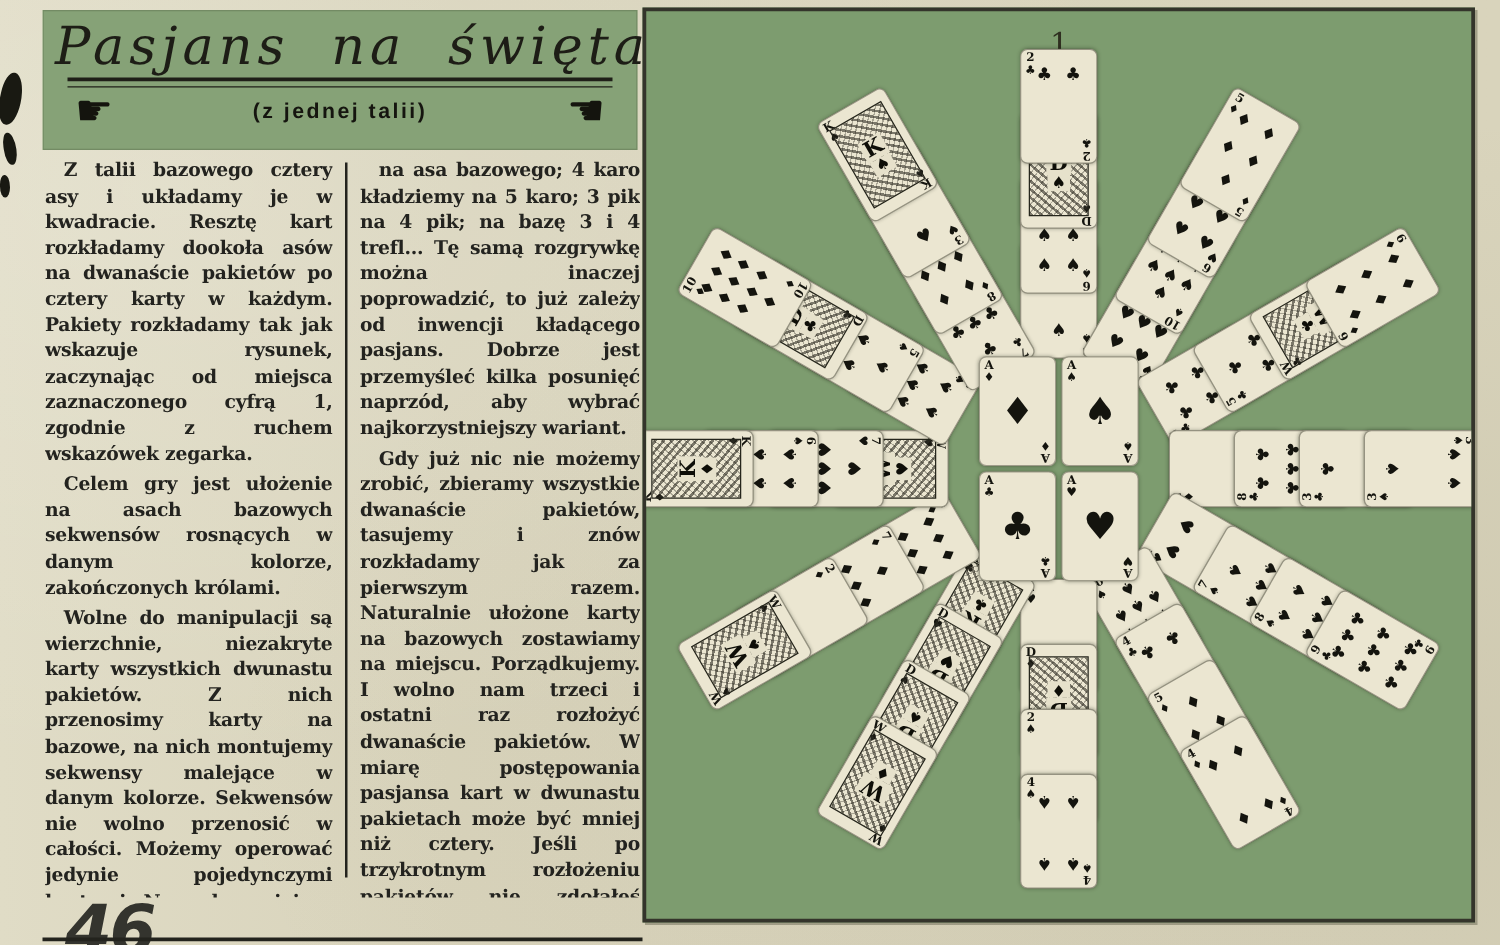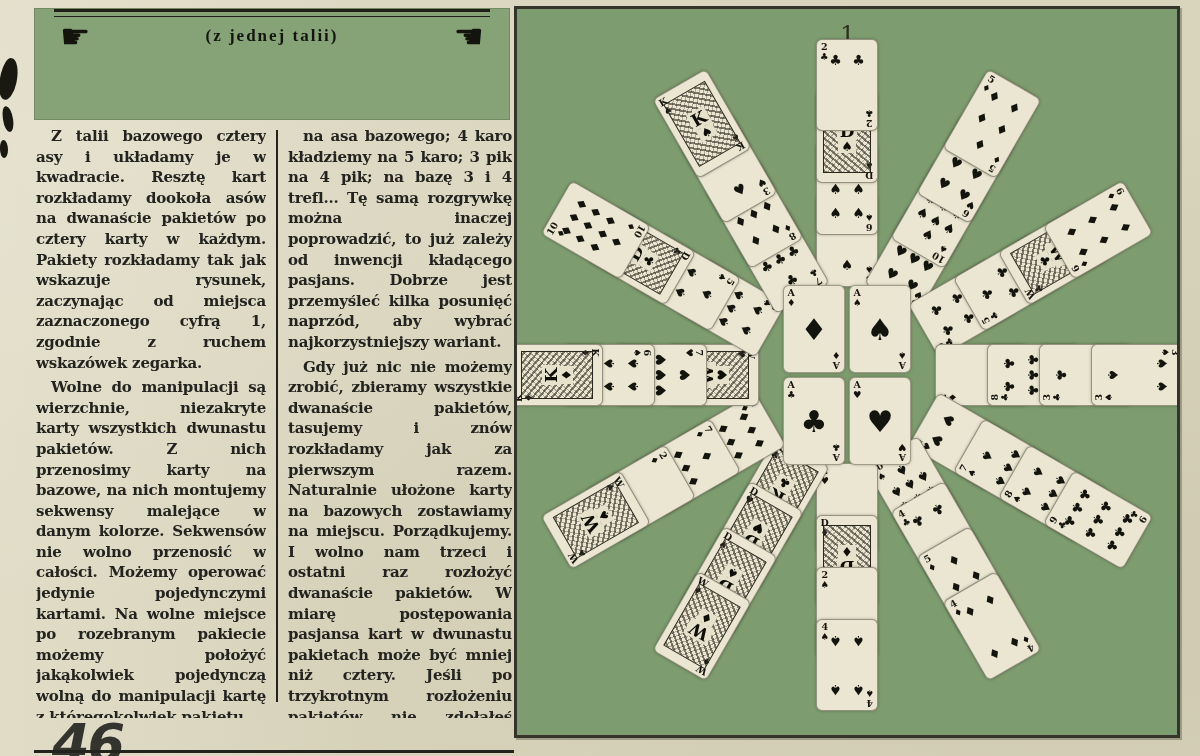--- a/index.html
+++ b/index.html
@@ -17,21 +17,21 @@
 
   
   .band{left:34px;top:8px;width:476px;height:112px;background:#86a277;
         box-shadow:inset 0 0 0 1px rgba(60,70,45,.25);}
   .band .title{margin:4px 10px 0;text-align:center;font-style:italic;font-weight:500;
         font-size:42px;letter-spacing:4px;word-spacing:16px;color:#1d1d16;
         font-family:"DejaVu Serif",serif;white-space:nowrap;}
   .band .rule{margin:1px 20px 0;height:4px;border-top:3px solid #1f1f18;border-bottom:1px solid #1f1f18;}
   .band .subrow{display:flex;align-items:center;justify-content:space-between;padding:4px 26px 0;}
   .hand{font-size:34px;line-height:30px;color:#14140e;}
-  .subtitle{font-family:Liberation Serif, serif;font-weight:700;font-size:17px;
+  .subtitle{font-family:Liberation Sans, sans-serif;font-weight:700;font-size:17px;
         letter-spacing:2px;color:#15150f;}
 
   
   .col{top:126px;height:592px;overflow:hidden;text-align:justify;
        font-size:15px;line-height:20.6px;font-weight:700;letter-spacing:-0.2px;}
   .col1{left:36px;width:230px;}
   .col2{left:288px;width:224px;}
   .col p{margin:0 0 4px;text-indent:15px;}
   .divider{left:276px;top:130px;width:2px;height:572px;background:#23231d;}
 
@@ -76,30 +76,32 @@
   .bottom-rule{left:34px;top:750px;width:480px;height:3px;background:#23231d;}
   .smudge{background:#191912;border-radius:46% 60% 50% 55%;}
   .s1{left:0;top:58px;width:17px;height:42px;transform:rotate(12deg);}
   .s2{left:3px;top:106px;width:10px;height:26px;transform:rotate(-8deg);}
   .s3{left:0;top:140px;width:8px;height:18px;}
 </style>
 </head>
 <body>
 
 <div class="abs band">
+  <div class="title">Pasjans na święta</div>
   <div class="rule"></div>
   <div class="subrow">
     <span class="hand">☛</span>
     <span class="subtitle">(z jednej talii)</span>
     <span class="hand">☚</span>
   </div>
 </div>
 
 <div class="abs col col1">
     <p>Z talii bazowego cztery asy i układamy je w kwadracie. Resztę kart rozkładamy dookoła asów na dwanaście pakietów po cztery karty w każdym. Pakiety rozkładamy tak jak wskazuje rysunek, zaczynając od miejsca zaznaczonego cyfrą 1, zgodnie z ruchem wskazówek zegarka.</p>
+    <p>Celem gry jest ułożenie na asach bazowych sekwensów rosnących w danym kolorze, zakończonych królami.</p>
     <p>Wolne do manipulacji są wierzchnie, niezakryte karty wszystkich dwunastu pakietów. Z nich przenosimy karty na bazowe, na nich montujemy sekwensy malejące w danym kolorze. Sekwensów nie wolno przenosić w całości. Możemy operować jedynie pojedynczymi kartami. Na wolne miejsce po rozebranym pakiecie możemy położyć jakąkolwiek pojedynczą wolną do manipulacji kartę z któregokolwiek pakietu.</p>
   </div>
 <div class="abs divider"></div>
 <div class="abs col col2">
     <p>na asa bazowego; 4 karo kładziemy na 5 karo; 3 pik na 4 pik; na bazę 3 i 4 trefl... Tę samą rozgrywkę można inaczej poprowadzić, to już zależy od inwencji kładącego pasjans. Dobrze jest przemyśleć kilka posunięć naprzód, aby wybrać najkorzystniejszy wariant.</p>
     <p>Gdy już nic nie możemy zrobić, zbieramy wszystkie dwanaście pakietów, tasujemy i znów rozkładamy jak za pierwszym razem. Naturalnie ułożone karty na bazowych zostawiamy na miejscu. Porządkujemy. I wolno nam trzeci i ostatni raz rozłożyć dwanaście pakietów. W miarę postępowania pasjansa kart w dwunastu pakietach może być mniej niż cztery. Jeśli po trzykrotnym rozłożeniu pakietów nie zdołałeś ułożyć na asach sekwensów rosnących zakończonych królami — pasjans nie wyszedł.</p>
   </div>
 
 <div class="abs panel">
   <div class="start-label">1</div>

